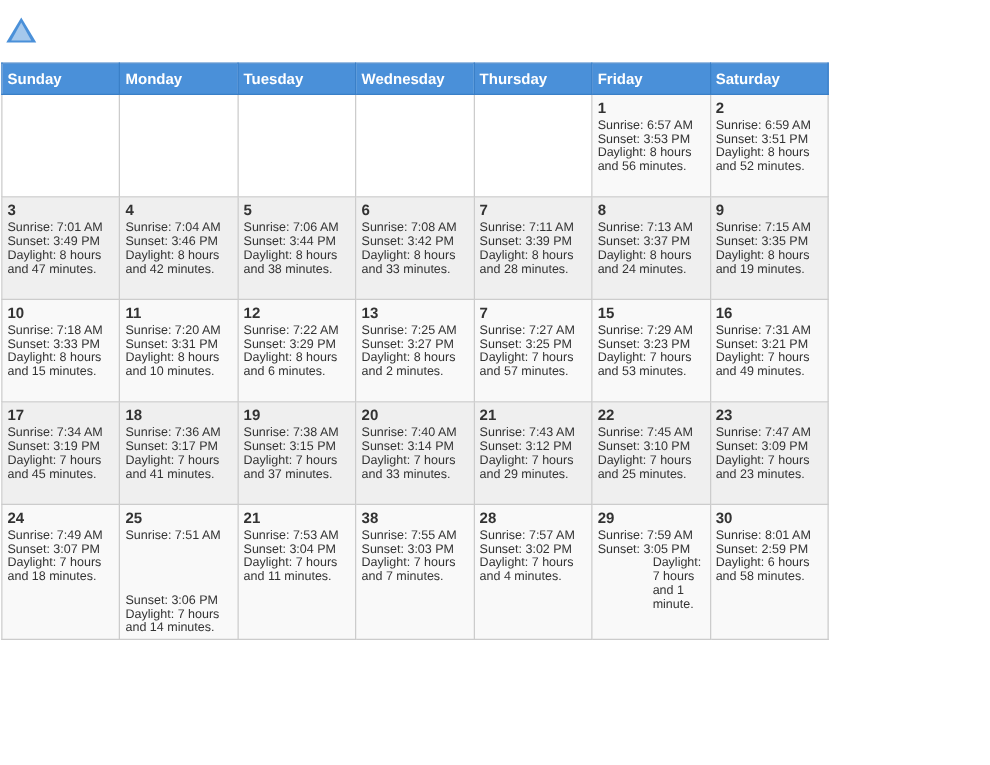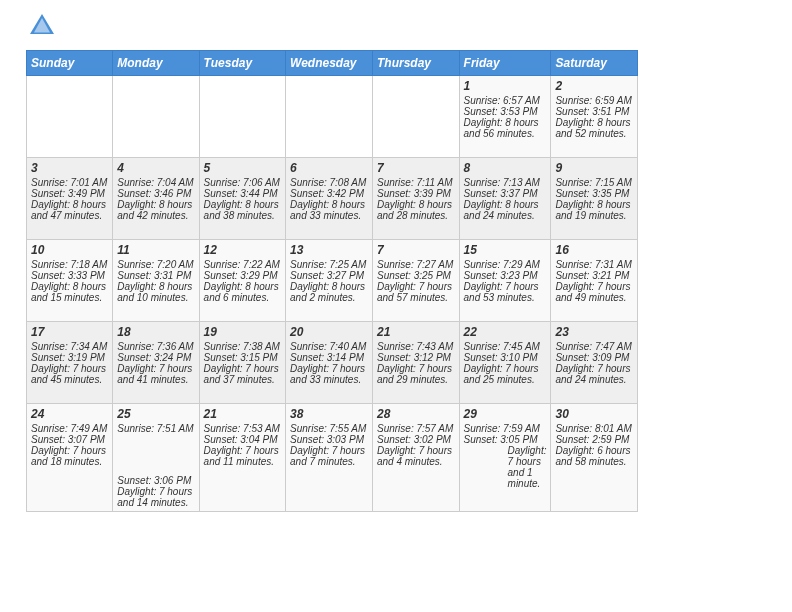--- a/index.html
+++ b/index.html
@@ -6,22 +6,21 @@
     body {
       font-family: Arial, sans-serif;
       background: #fff;
       width: 792px;
       height: 612px;
       overflow: hidden;
     }
     .page {
       width: 664px;
       height: 612px;
-      padding: 10px 26px;
-      font-style: italic;
+      padding: 10px 1px;
     }
     .header {
       display: flex;
       justify-content: space-between;
       align-items: flex-start;
       margin-bottom: 8px;
     }
     .logo {
       display: flex;
       align-items: center;
@@ -244,21 +243,21 @@
         <tr>
           <td>
             <span class="day-num">17</span>
             <span style="display: block;">Sunrise: 7:34 AM</span>
             <span style="display: block;">Sunset: 3:19 PM</span>
             <span style="display: block;">Daylight: 7 hours and 45 minutes.</span>
           </td>
           <td>
             <span class="day-num">18</span>
             <span style="display: block;">Sunrise: 7:36 AM</span>
-            <span style="display: block;">Sunset: 3:24 PM</span>
+            <span style="display: block;">Sunset: 3:17 PM</span>
             <span style="display: block;">Daylight: 7 hours and 41 minutes.</span>
           </td>
           <td>
             <span class="day-num">19</span>
             <span style="display: block;">Sunrise: 7:38 AM</span>
             <span style="display: block;">Sunset: 3:15 PM</span>
             <span style="display: block;">Daylight: 7 hours and 37 minutes.</span>
           </td>
           <td>
             <span class="day-num">20</span>
@@ -275,21 +274,21 @@
           <td>
             <span class="day-num">22</span>
             <span style="display: block;">Sunrise: 7:45 AM</span>
             <span style="display: block;">Sunset: 3:10 PM</span>
             <span style="display: block;">Daylight: 7 hours and 25 minutes.</span>
           </td>
           <td>
             <span class="day-num">23</span>
             <span style="display: block;">Sunrise: 7:47 AM</span>
             <span style="display: block;">Sunset: 3:09 PM</span>
-            <span style="display: block;">Daylight: 7 hours and 24 minutes.</span>
+            <span style="display: block;">Daylight: 7 hours and 23 minutes.</span>
           </td>
         </tr>
         <tr>
           <td>
             <span class="day-num">24</span>
             <span style="display: block;">Sunrise: 7:49 AM</span>
             <span style="display: block;">Sunset: 3:07 PM</span>
             <span style="display: block;">Daylight: 7 hours and 18 minutes.</span>
           </td>
           <td>

